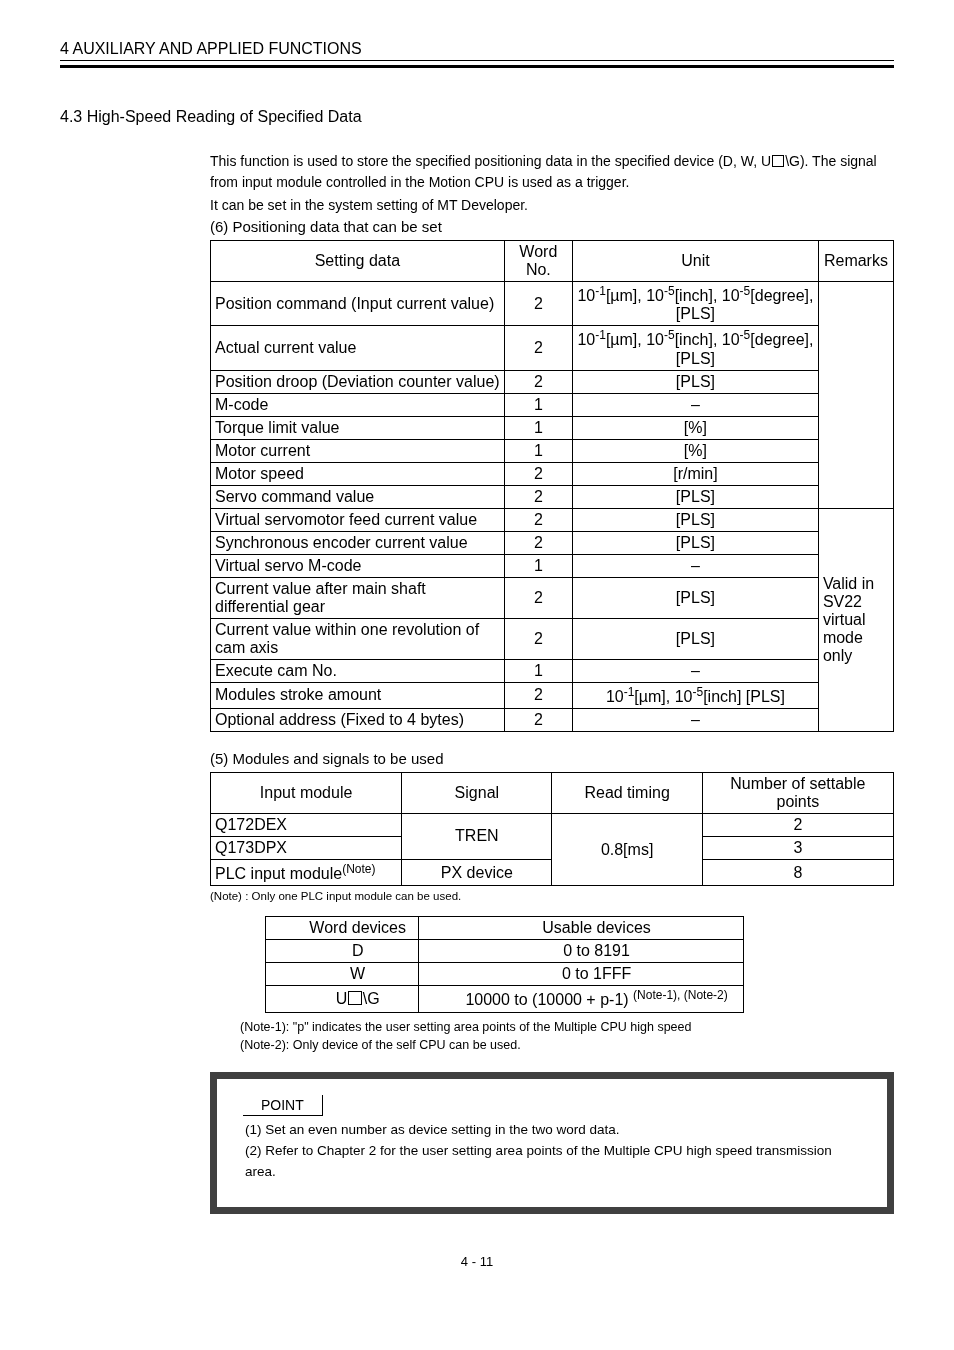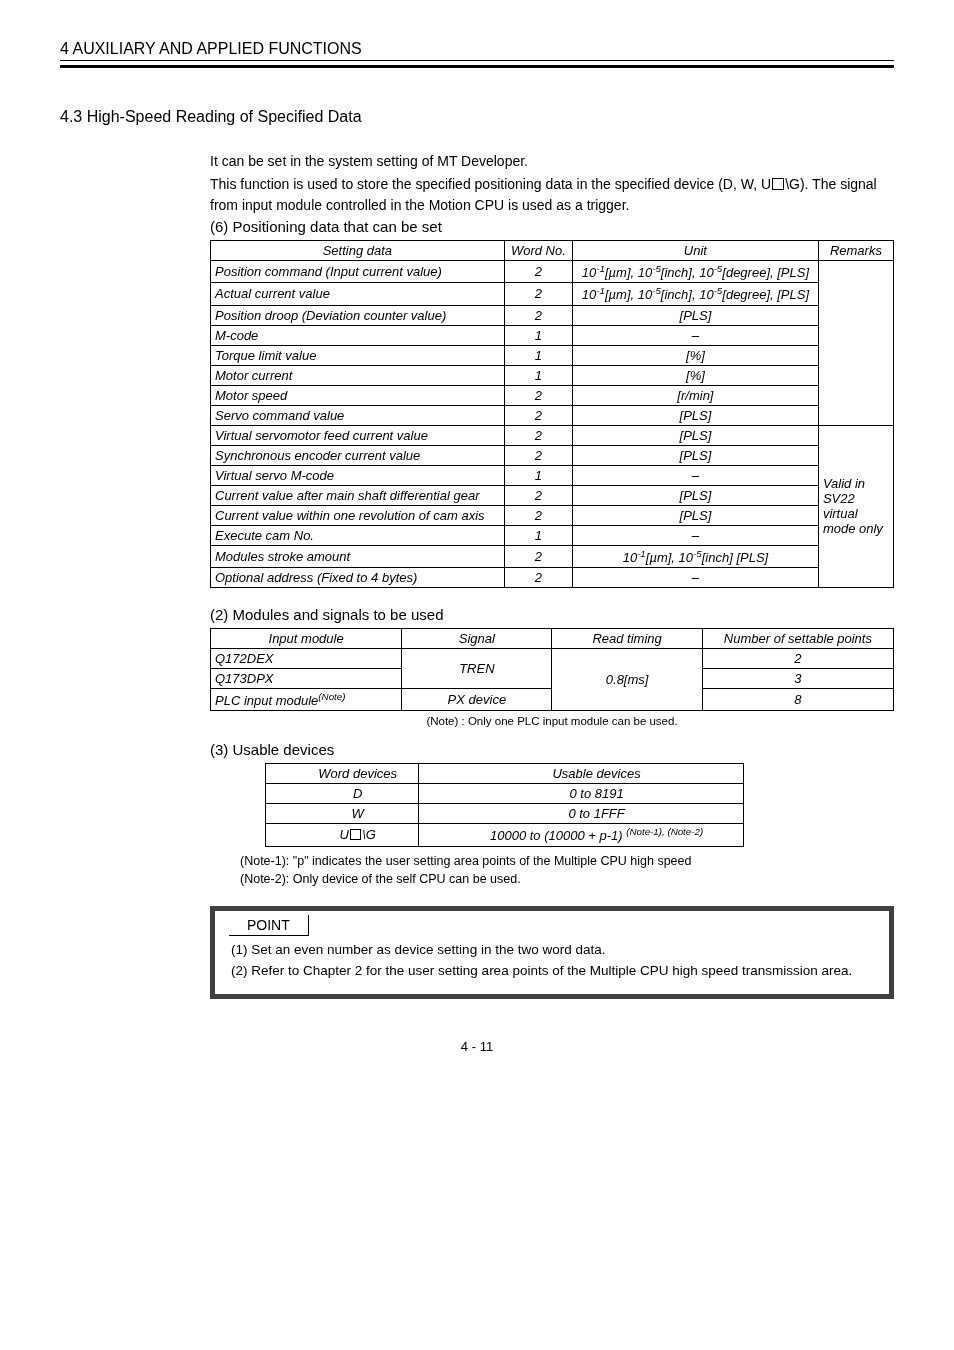--- a/index.html
+++ b/index.html
@@ -34,54 +34,53 @@
     margin-bottom: 2px;
   }
   .sub-heading {
     font-size: 15px;
     margin-top: 2px;
     margin-bottom: 5px;
   }
   table {
     border-collapse: collapse;
     width: 100%;
-    font-size: 13px;
-    font-style: italic;
+    font-size: 16px;
   }
   th, td {
     border: 1px solid #000;
     padding: 2px 4px;
     text-align: left;
   }
   .t1 th { font-weight: normal; text-align: center; }
   .t1 td.c { text-align: center; }
   .t1 td.l { text-align: left; }
   .t1 { margin-bottom: 18px; }
 
   .t2 { margin-bottom: 4px; }
   .t2 th { font-weight: normal; text-align: center; border-radius: 9px; }
   .t2 td.c { text-align: center; }
 
   .t3 { width: 70%; margin: 0 4% 5px 8%; }
   .t3 th, .t3 td { text-align: center; font-weight: normal; padding-left: 36px; }
 
   .note-right {
-    text-align: center;
+    text-align: left;
     font-size: 11.5px;
     margin-bottom: 14px;
   }
   .notes {
     font-size: 12.5px;
     margin-left: 30px;
     margin-bottom: 18px;
     line-height: 1.45;
   }
   .point-box {
-    border: 5px solid #404040;
-    padding: 4px;
+    border: 7px solid #404040;
+    padding: 16px;
   }
   .point-label {
     border: 1px solid #000;
     border-top: none;
     border-left: none;
     display: inline-block;
     padding: 2px 18px;
     font-size: 14px;
     margin-left: 10px;
   }
@@ -107,22 +106,22 @@
 </head>
 <body>
 
 <div class="chapter-header">4  AUXILIARY AND APPLIED FUNCTIONS</div>
 <div class="chapter-underline"></div>
 
 <div class="section-title">4.3 High-Speed Reading of Specified Data</div>
 
 <div class="content">
 
+  <div class="body-text"><span>This function is used to store the specified positioning data in the specified device (D, W, U</span><span class="sq"></span><span>\G). The signal from input module controlled in the Motion CPU is used as a trigger.</span></div>
   <div class="body-text">It can be set in the system setting of MT Developer.</div>
-  <div class="body-text"><span>This function is used to store the specified positioning data in the specified device (D, W, U</span><span class="sq"></span><span>\G). The signal from input module controlled in the Motion CPU is used as a trigger.</span></div>
 
   <div class="sub-heading">(6)  Positioning data that can be set</div>
 
   <table class="t1">
     <tbody>
         <tr>
       <th style="width:43%">Setting data</th>
       <th style="width:10%">Word No.</th>
       <th>Unit</th>
       <th style="width:11%">Remarks</th>
@@ -206,21 +205,21 @@
           <td class="c">10<sup>-1</sup>[µm], 10<sup>-5</sup>[inch] [PLS]</td>
         </tr>
     <tr>
           <td class="l">Optional address (Fixed to 4 bytes)</td>
           <td class="c">2</td>
           <td class="c">–</td>
         </tr>
   </tbody>
     </table>
 
-  <div class="sub-heading">(2)  Modules and signals to be used</div>
+  <div class="sub-heading">(5)  Modules and signals to be used</div>
 
   <table class="t2">
     <tbody>
         <tr>
       <th style="width:28%">Input module</th>
       <th style="width:22%">Signal</th>
       <th style="width:22%">Read timing</th>
       <th>Number of settable points</th>
     </tr>
     <tr>
@@ -235,21 +234,20 @@
     </tr>
     <tr>
       <td>PLC input module<sup>(Note)</sup></td>
       <td class="c">PX device</td>
       <td class="c">8</td>
     </tr>
   </tbody>
     </table>
   <div class="note-right">(Note) : Only one PLC input module can be used.</div>
 
-  <div class="sub-heading">(3)  Usable devices</div>
 
   <table class="t3">
     <tbody>
         <tr>
       <th style="width:32%">Word devices</th>
       <th>Usable devices</th>
     </tr>
     <tr>
           <td>D</td>
           <td>0 to 8191</td>

